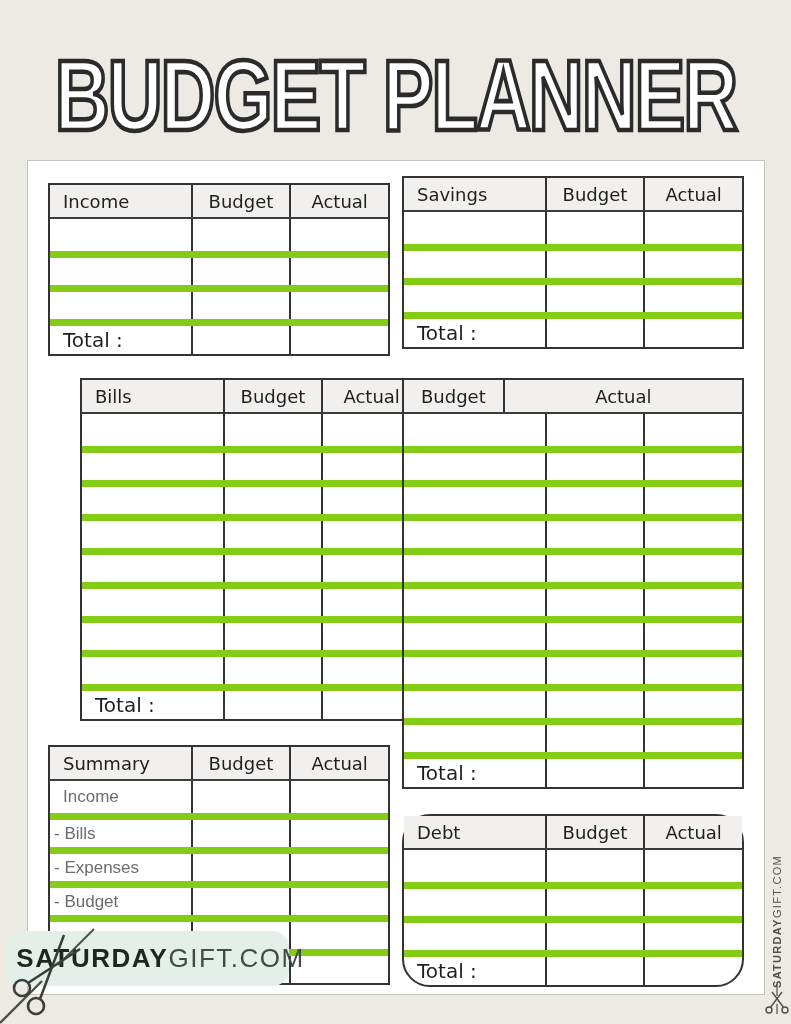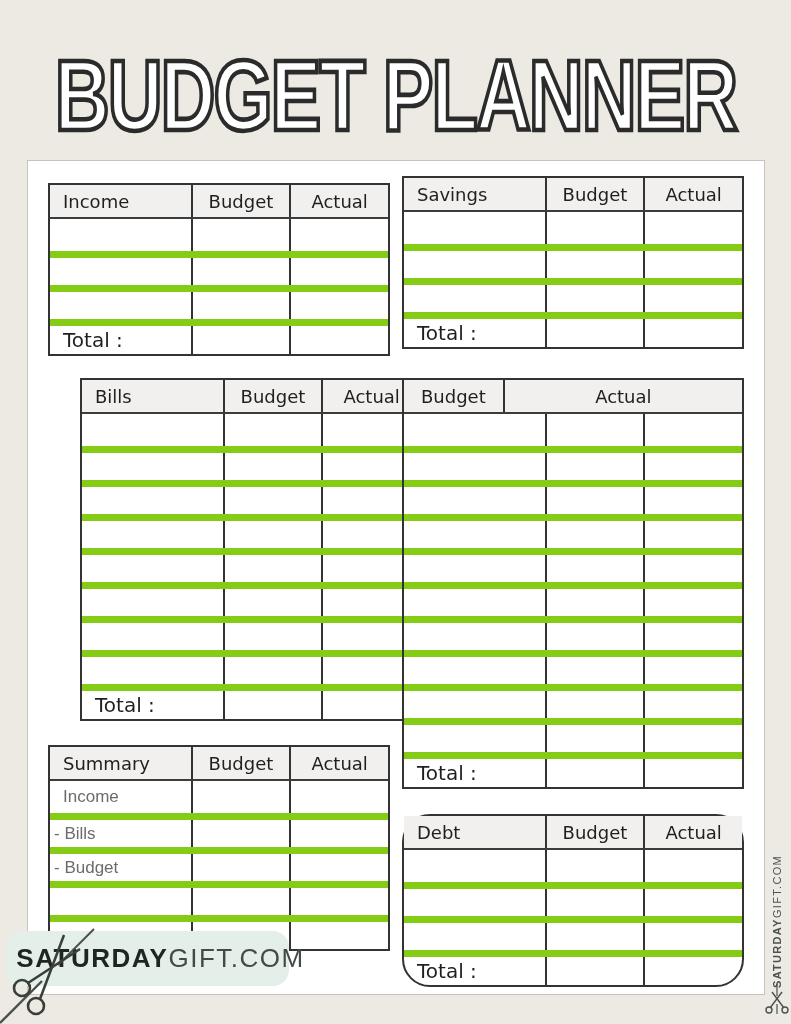--- a/index.html
+++ b/index.html
@@ -287,20 +287,25 @@
       <div class="cell c1 summary-label">Income</div>
       <div class="cell c2"></div>
         <div class="cell c3"></div>
     </div>
     <div class="row trow">
       <div class="cell c1 summary-label indent">- Bills</div>
       <div class="cell c2"></div>
         <div class="cell c3"></div>
     </div>
     <div class="row trow">
+      <div class="cell c1 summary-label indent">- Expenses</div>
+      <div class="cell c2"></div>
+        <div class="cell c3"></div>
+    </div>
+    <div class="row trow">
       <div class="cell c1 summary-label indent">- Budget</div>
       <div class="cell c2"></div>
         <div class="cell c3"></div>
     </div>
     <div class="row trow">
         <div class="cell c1"></div>
         <div class="cell c2"></div>
         <div class="cell c3"></div>
       </div>
     <div class="row trow">

